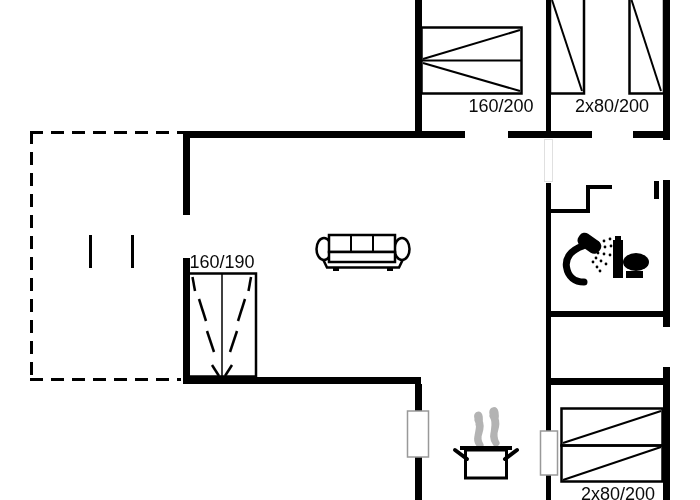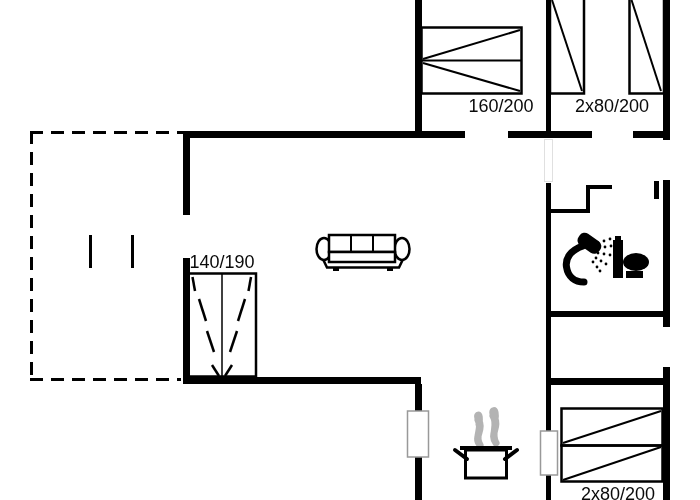--- a/index.html
+++ b/index.html
@@ -141,16 +141,16 @@
       <rect x="613" y="240" width="10" height="38"></rect>
       <ellipse cx="636" cy="262" rx="13" ry="9"></ellipse>
       <rect x="626" y="271" width="17" height="7"></rect>
     </g>
   </svg>
 
   <div class="bed-label" style="left:485px;top:96px;margin-left:16px;">160/200</div>
 
   <div class="bed-label" style="left:612px;top:96px;">2x80/200</div>
 
-  <div class="bed-label" style="left:222px;top:252px;">140/190</div>
+  <div class="bed-label" style="left:222px;top:252px;">160/190</div>
 
   <div class="bed-label" style="left:618px;top:484px;">2x80/200</div>
 </div>
 
 </body></html>

